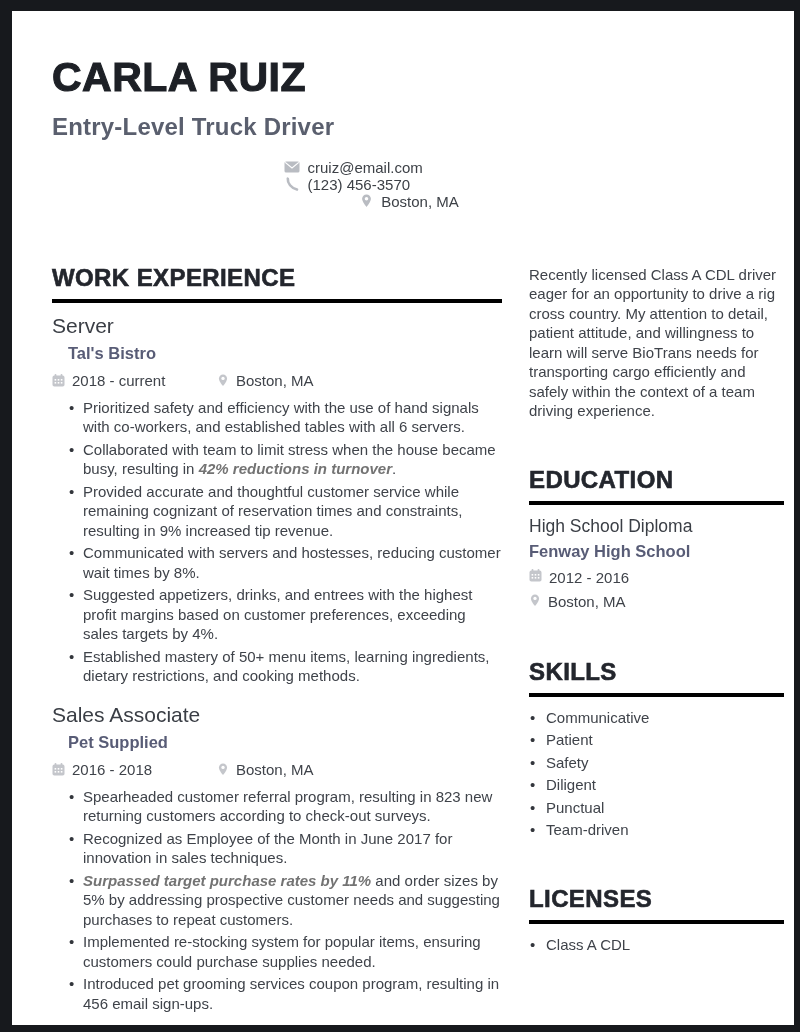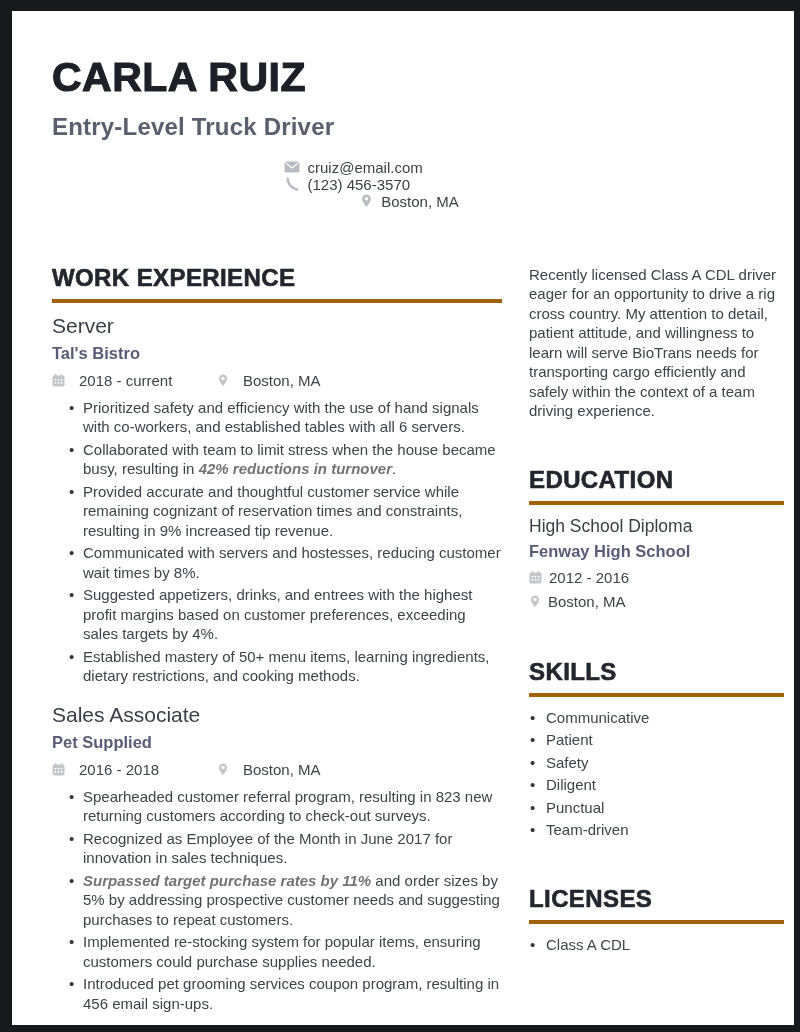--- a/index.html
+++ b/index.html
@@ -30,42 +30,42 @@
   .contact-item.c1{width:252px;}
   .contact-item.c2{width:250px;}
   .icon{display:inline-flex;flex:0 0 auto;}
   
   .main{display:flex;margin-top:53px;}
   .col-left{width:450px;margin-right:27px;flex:0 0 auto;}
   .col-right{width:255px;flex:0 0 auto;}
   h2{
     font-size:24px;line-height:29px;font-weight:700;color:#23262d;
     letter-spacing:.4px;margin:0 0 11px 0;padding-bottom:7px;
-    border-bottom:4px solid #a16207;
+    border-bottom:4px solid #000000;
     -webkit-text-stroke:.6px #23262d;
   }
   
   .job-title{font-size:21px;font-weight:400;color:#3a3e45;margin:3px 0 6px 0;}
-  .company{font-size:16.5px;font-weight:700;color:#585c76;margin:0 0 9px 0;}
+  .company{font-size:16.5px;font-weight:700;color:#585c76;margin:0 0 9px 16px;}
   .meta-row{display:flex;align-items:center;font-size:15px;color:#3f434a;margin-bottom:9px;}
-  .meta-item{display:flex;align-items:center;gap:14px;}
+  .meta-item{display:flex;align-items:center;gap:7px;}
   .meta-item.m1{width:165px;}
   ul.bullets{list-style:none;margin:0;padding:0;font-size:15px;line-height:19.5px;color:#3f434a;}
   ul.bullets li{position:relative;padding-left:31px;margin-bottom:3px;}
   ul.bullets li::before{content:"•";position:absolute;left:17px;top:0;color:#33363c;}
   .bi{font-weight:700;font-style:italic;color:#737373;}
   .job2{margin-top:17px;}
   
   .para{font-size:15px;line-height:19.5px;color:#3f434a;margin:2px 0 0 0;}
   .sec-edu{margin-top:44px;}
   .sec-skills{margin-top:47px;}
   .sec-lic{margin-top:44px;}
   .degree{font-size:17.5px;color:#3a3e45;margin:2px 0 5px 0;font-weight:400;}
   .school{font-size:16.5px;font-weight:700;color:#585c76;margin:0 0 8px 0;}
-  .edu-meta{display:flex;align-items:center;gap:7px;font-size:15px;color:#3f434a;margin-bottom:7px;}
+  .edu-meta{display:flex;align-items:flex-start;gap:7px;font-size:15px;color:#3f434a;margin-bottom:7px;}
   ul.rlist{list-style:none;margin:2px 0 0 0;padding:0;font-size:15px;line-height:19.5px;color:#3f434a;}
   ul.rlist li{position:relative;padding-left:17px;margin-bottom:3px;}
   ul.rlist li::before{content:"•";position:absolute;left:1px;top:0;color:#33363c;}
 </style>
 </head>
 <body>
 
 <div class="inner">
 
   <header>

